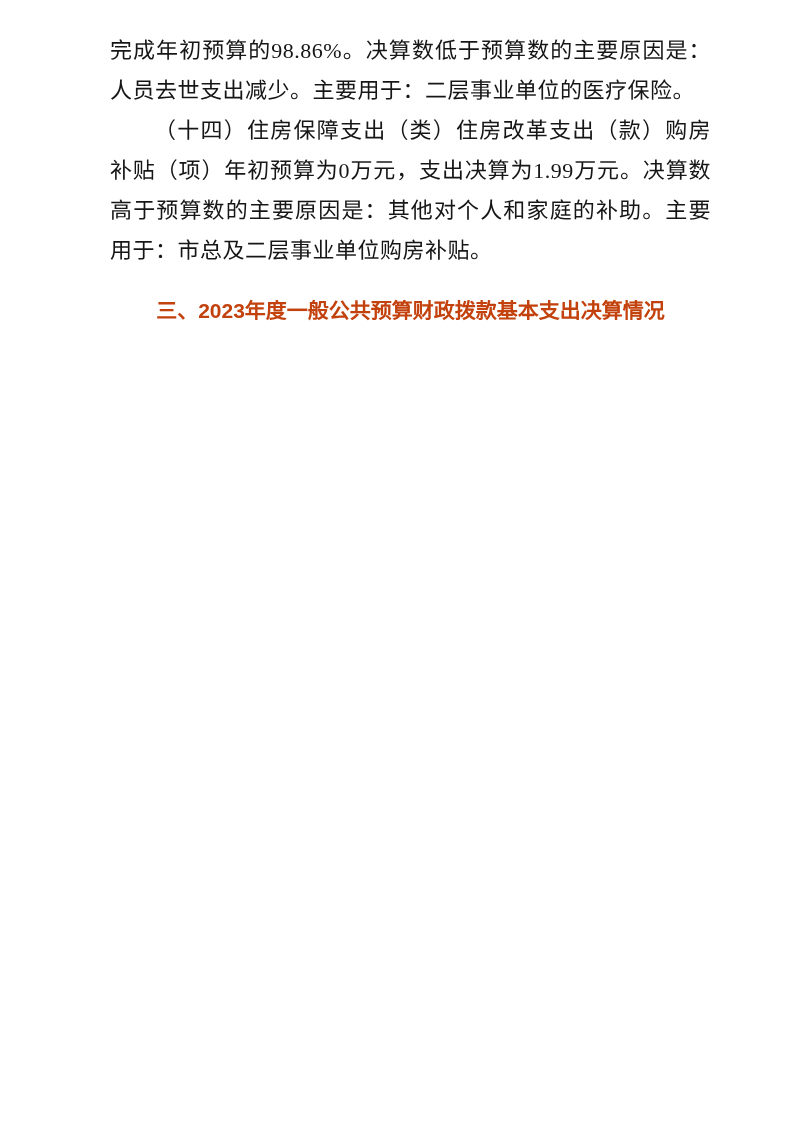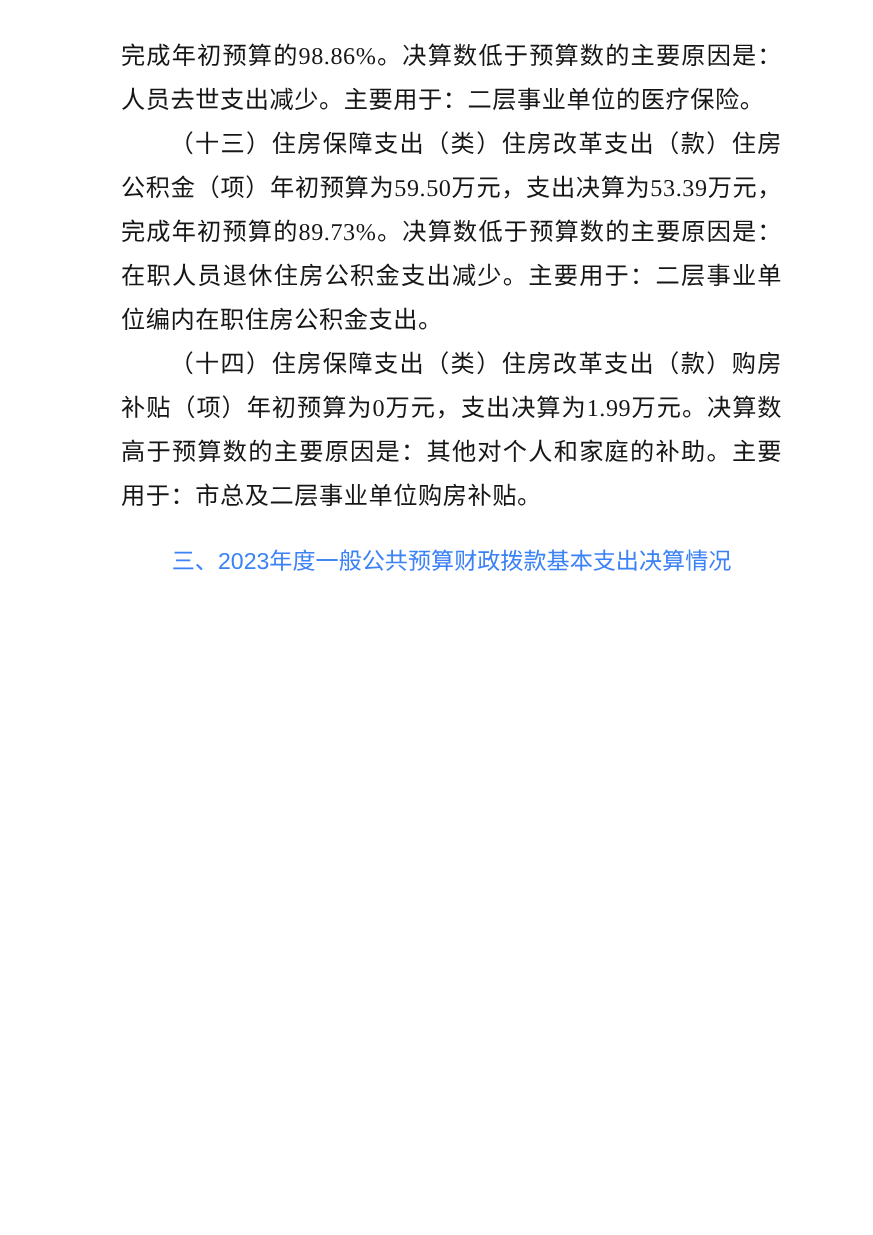--- a/index.html
+++ b/index.html
@@ -31,46 +31,45 @@
   .para {
     margin: 0;
     text-indent: 2em;
   }
   .para.no-indent {
     text-indent: 0;
   }
   .heading {
     margin: 20px 0 20px 0;
     font-family: "Liberation Sans", "DejaVu Sans", sans-serif;
-    font-weight: normal;
+    font-weight: bold;
     font-size: 21px;
     line-height: 40px;
     text-align: center;
     text-indent: 0;
-    color: #3b82f6;
+    color: #c2410c;
     letter-spacing: 0px;
   }
   .footer {
     position: absolute;
     left: 0;
     right: 0;
     top: 1090px;
     text-align: right;
     font-family: "Liberation Sans", "DejaVu Sans", sans-serif;
     font-size: 15px;
     line-height: 18px;
     color: #1a1a1a;
   }
 </style>
 </head>
 <body>
 
 <div class="page">
   <div class="content">
     <p class="para no-indent">完成年初预算的98.86%。决算数低于预算数的主要原因是：人员去世支出减少。主要用于：二层事业单位的医疗保险。</p>
-    <p class="para">（十三）住房保障支出（类）住房改革支出（款）住房公积金（项）年初预算为59.50万元，支出决算为53.39万元，完成年初预算的89.73%。决算数低于预算数的主要原因是：在职人员退休住房公积金支出减少。主要用于：二层事业单位编内在职住房公积金支出。</p>
     <p class="para">（十四）住房保障支出（类）住房改革支出（款）购房补贴（项）年初预算为0万元，支出决算为1.99万元。决算数高于预算数的主要原因是：其他对个人和家庭的补助。主要用于：市总及二层事业单位购房补贴。</p>
     <h2 class="heading">三、2023年度一般公共预算财政拨款基本支出决算情况</h2>
   </div>
   <div class="footer">
     <span>- 18 -</span>
   </div>
 </div>
 
 </body></html>

